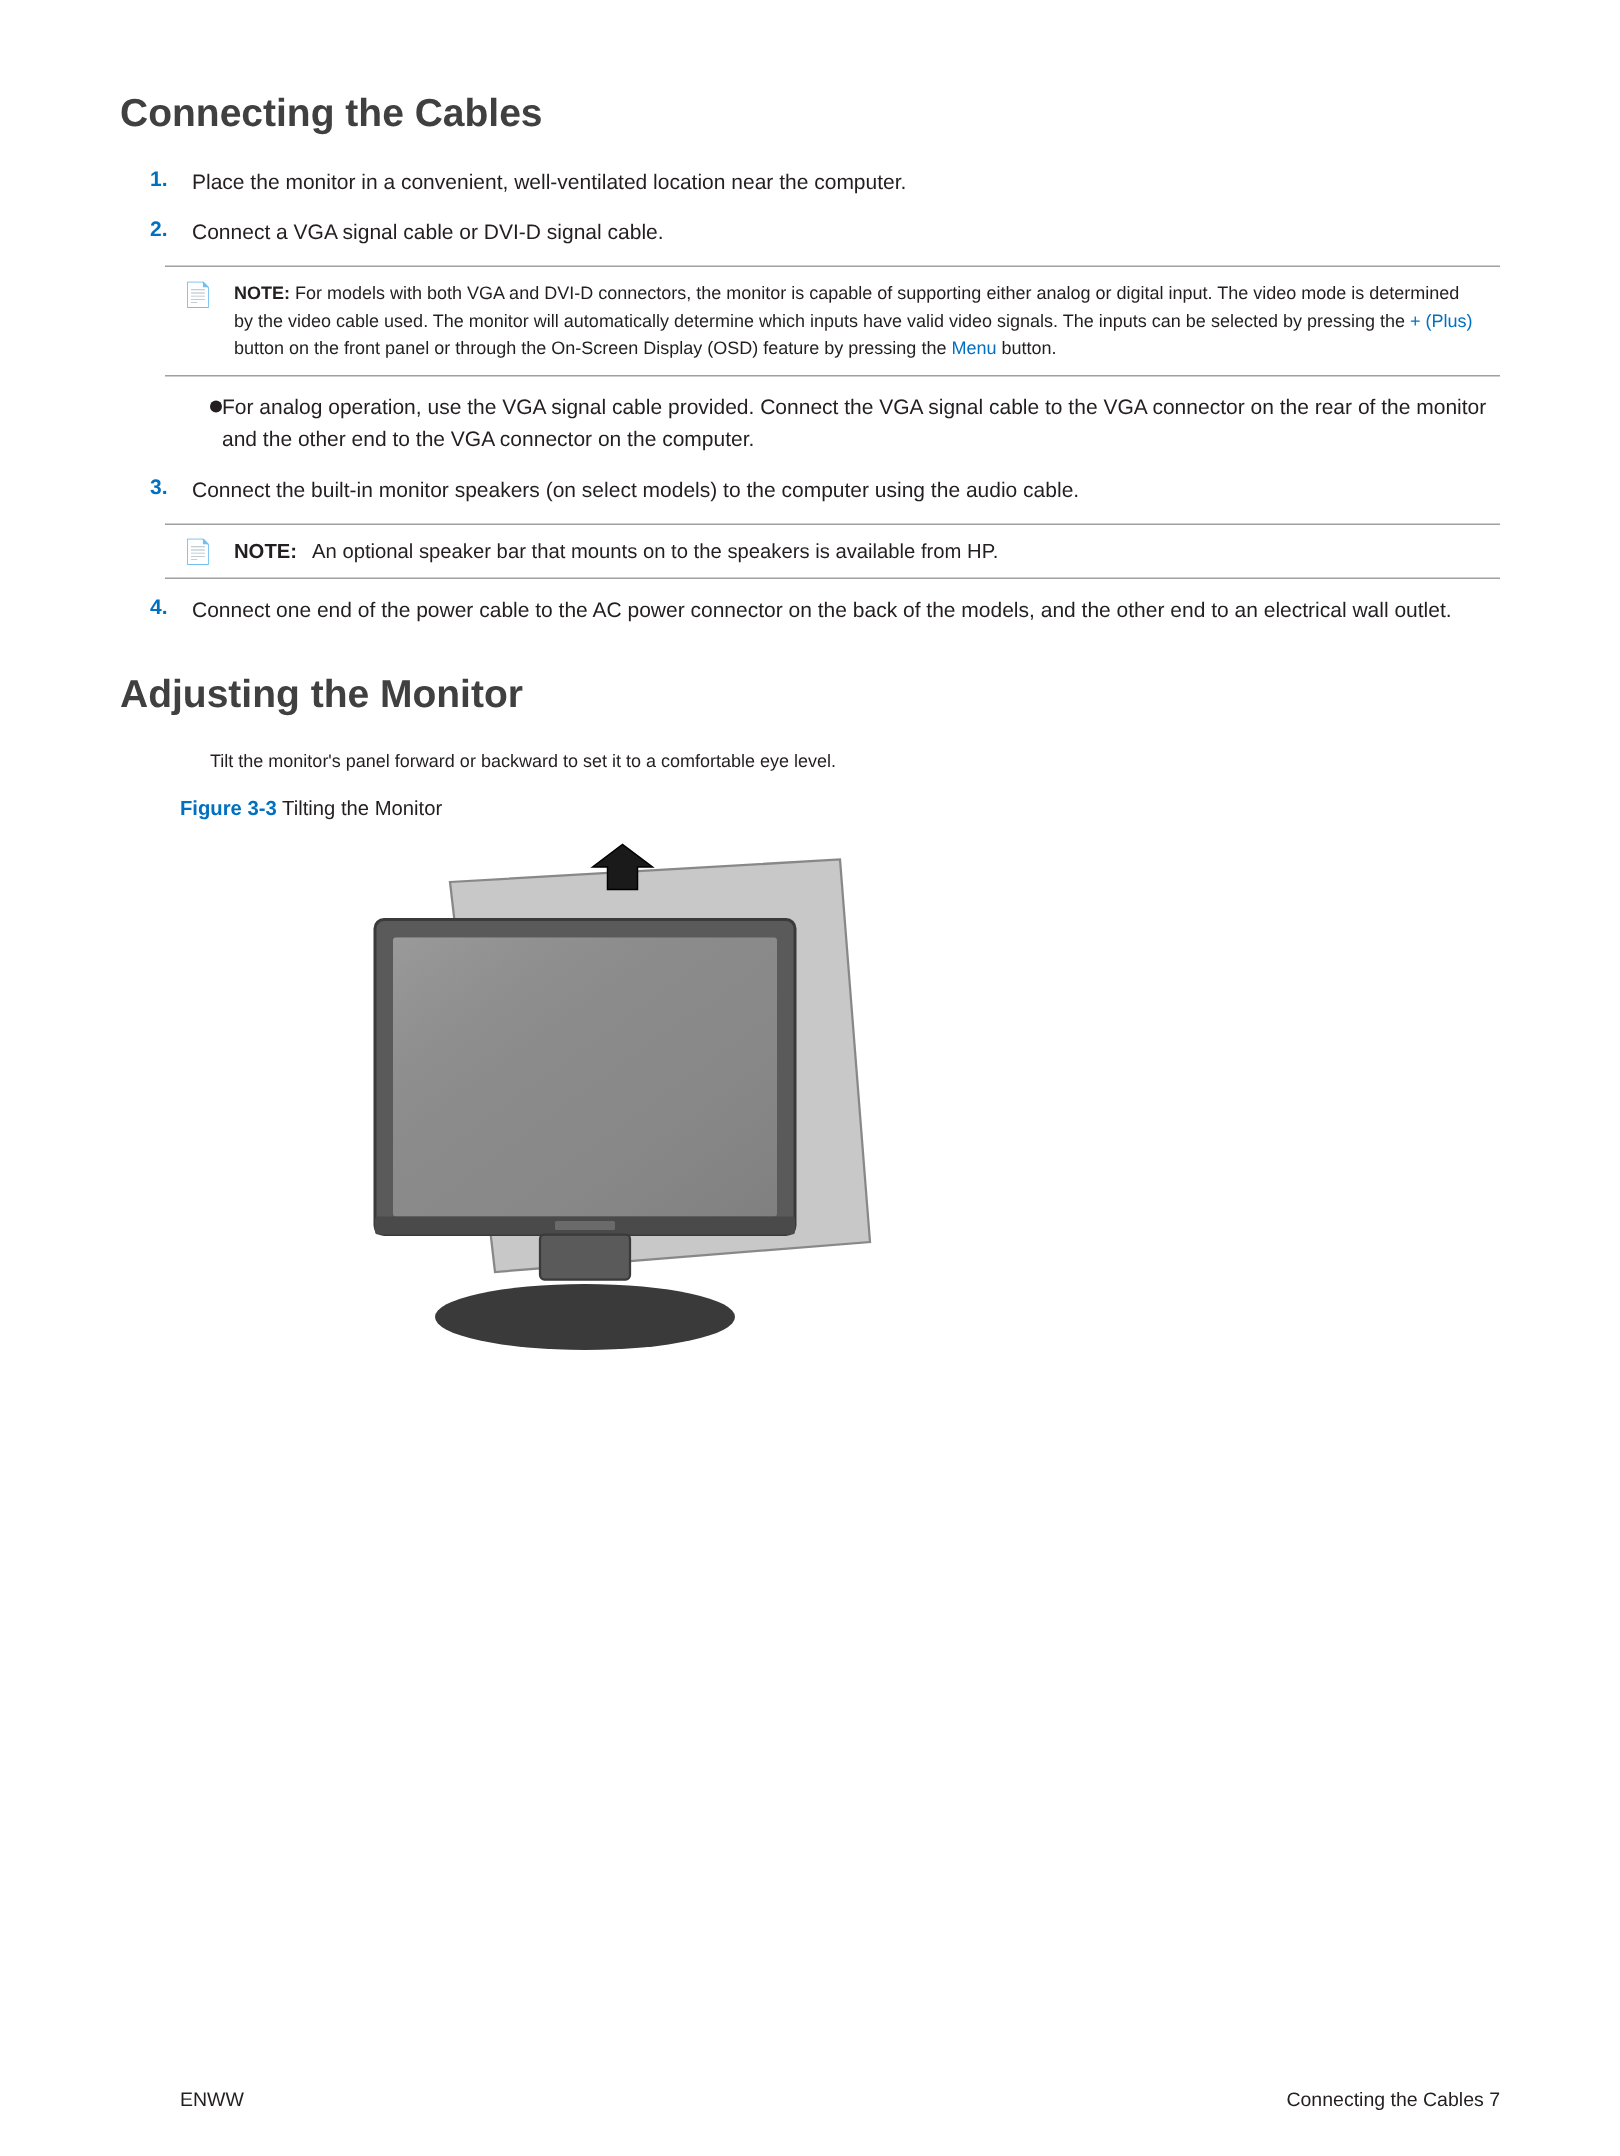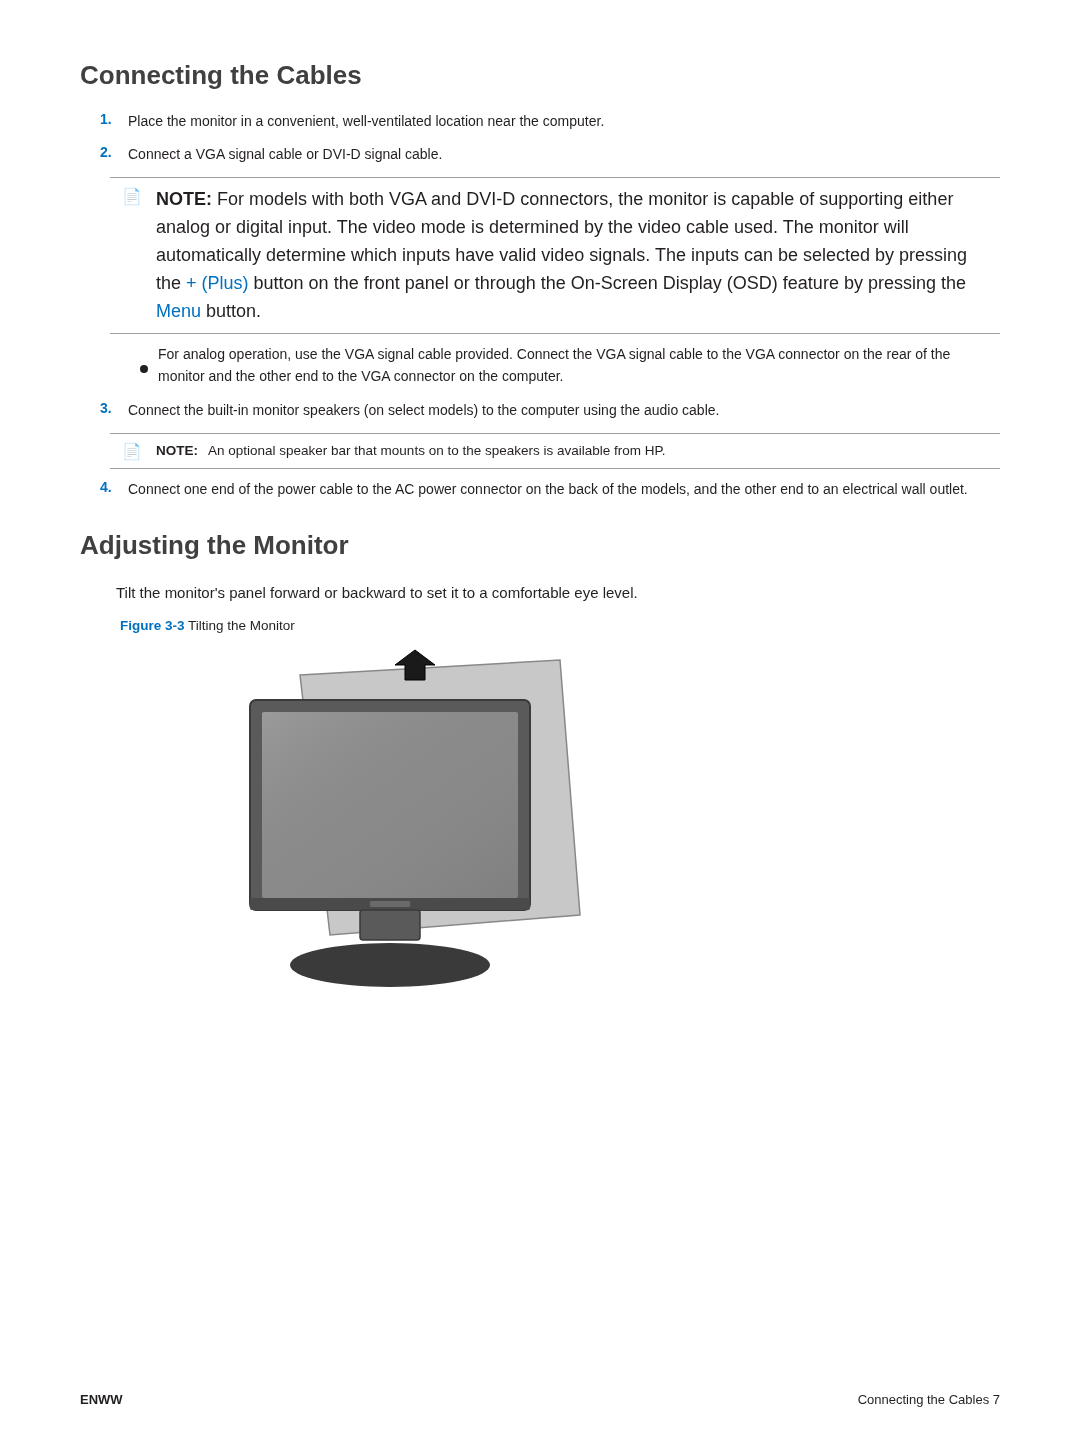--- a/index.html
+++ b/index.html
@@ -66,64 +66,63 @@
     }
 
     .note-icon {
       font-size: 16px;
       color: #444;
       min-width: 24px;
       margin-top: 1px;
     }
 
     .note-content {
-      font-size: 18px;
+      font-size: 12px;
       line-height: 1.55;
       color: #231f20;
     }
 
     .note-label {
       font-weight: bold;
     }
 
     .blue-link {
       color: #0070c0;
     }
 
     .bullet-list {
       list-style: none;
       margin: 10px 0 10px 60px;
     }
 
     .bullet-list li {
       display: flex;
-      align-items: center;
-      gap: 10px;
+      align-items: flex-start;
       margin-bottom: 12px;
       line-height: 1.55;
     }
 
     .bullet-dot {
       width: 8px;
       height: 8px;
       background: #231f20;
       border-radius: 50%;
       min-width: 8px;
       margin-top: 6px;
     }
 
     .section2 {
       margin-top: 30px;
     }
 
     .section2-intro {
-      margin-left: 36px;
+      margin-left: 60px;
       margin-bottom: 14px;
       line-height: 1.55;
-      font-size: 15px;
+      font-size: 12px;
     }
 
     .figure-label {
       margin-left: 40px;
       margin-bottom: 12px;
       font-size: 13.5px;
     }
 
     .figure-label-bold {
       color: #0070c0;
@@ -151,21 +150,22 @@
       right: 0;
       padding: 0 80px;
       display: flex;
       justify-content: space-between;
       align-items: center;
       font-size: 13px;
       color: #231f20;
     }
 
     .footer-left {
-      font-weight: bold;
+      font-weight: normal;
+      margin-left: 40px;
     }
 
     .footer-right {
       font-weight: normal;
       text-align: center;
     }
 
     .note-box-compact {
       border-top: 1px solid #a0a0a0;
       border-bottom: 1px solid #a0a0a0;

